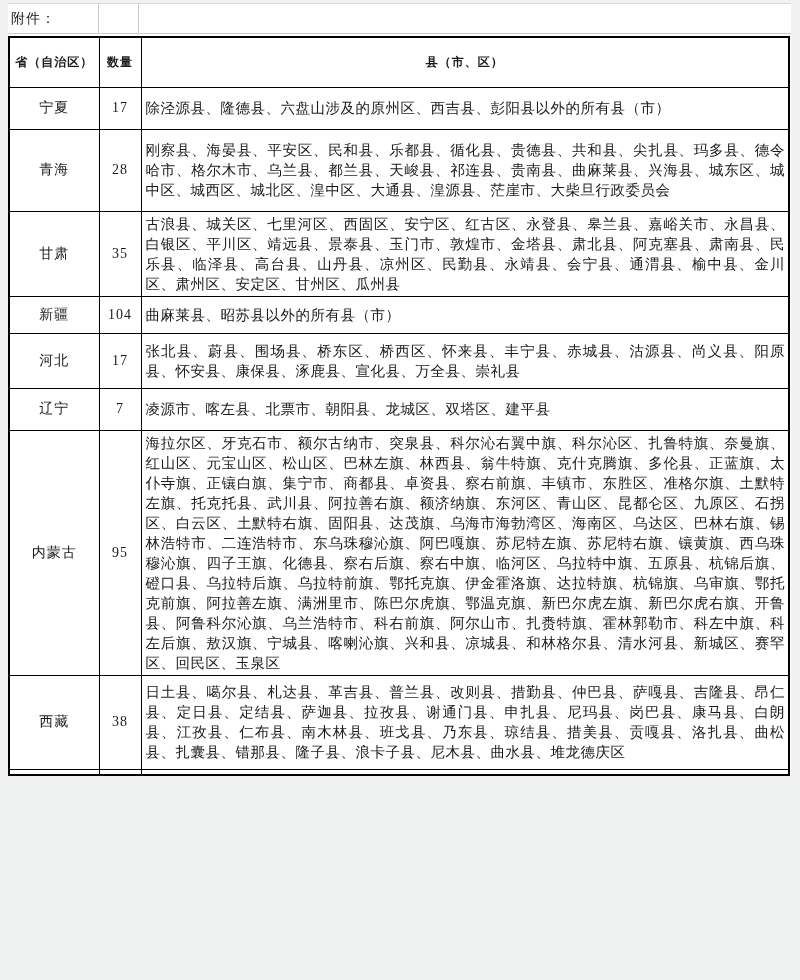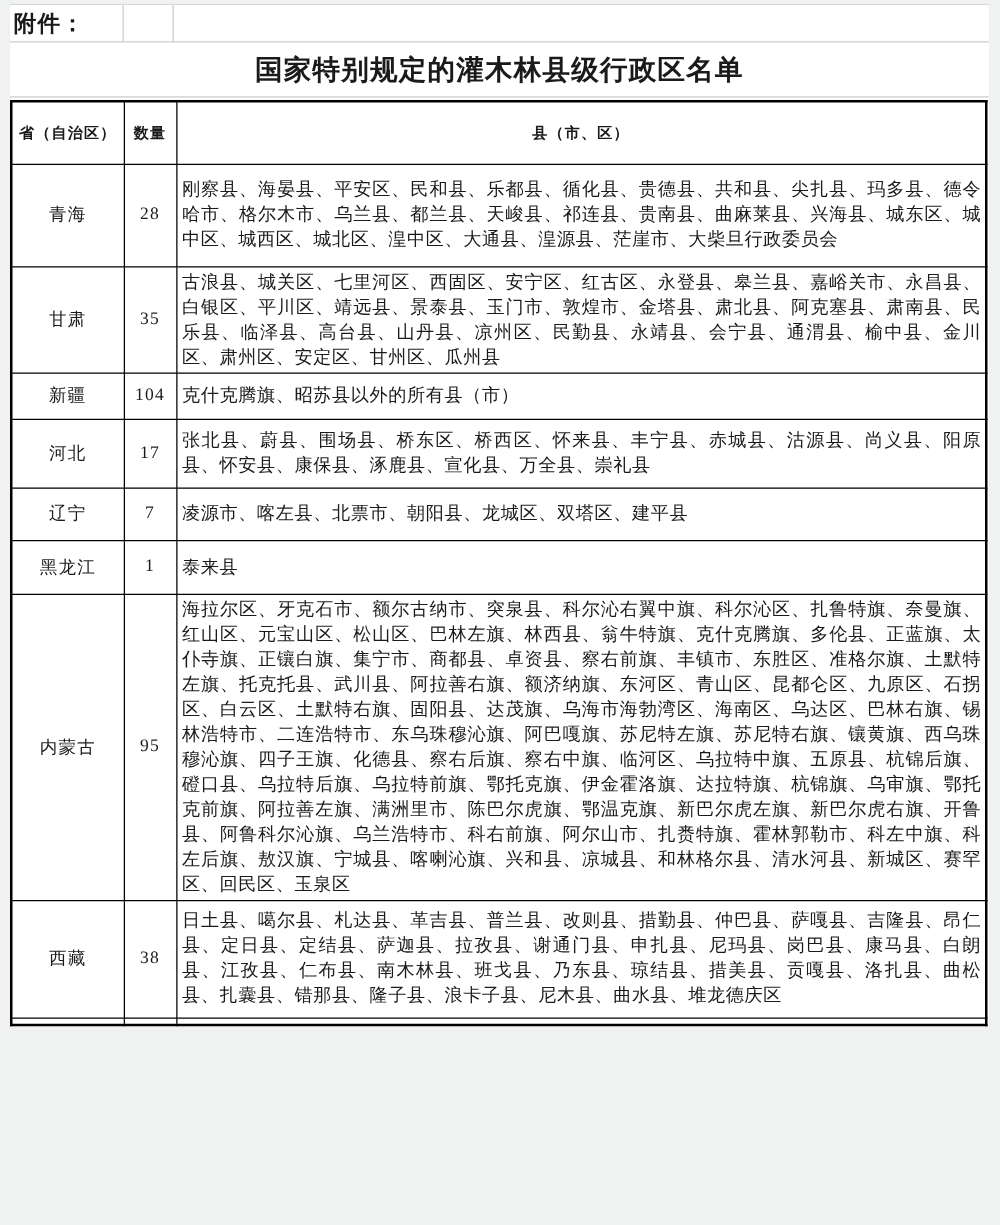--- a/index.html
+++ b/index.html
@@ -19,22 +19,22 @@
   }
   
   .top-strip {
     position: relative;
     height: 29px;
     border-bottom: 1px solid #c9cdd0;
     display: flex;
     align-items: center;
   }
   .attachment-label {
-    font-size: 18px;
-    font-weight: bold;
+    font-size: 14px;
+    font-weight: normal;
     padding-left: 3px;
     letter-spacing: 1px;
     text-align: center;
   }
   .vline { position: absolute; top: 0; bottom: 0; width: 1px; background: #c9cdd0; }
   .vline.v1 { left: 90px; }
   .vline.v2 { left: 130px; }
   
   .title-row {
     height: 43px;
@@ -99,67 +99,64 @@
 <body>
 
 <div class="sheet">
 
   <div class="top-strip">
     <span class="attachment-label">附件：</span>
     <span class="vline v1"></span>
     <span class="vline v2"></span>
   </div>
 
-  <div class="title-row">
-    <span class="doc-title">国家特别规定的灌木林县级行政区名单</span>
-  </div>
 
   <table class="main">
     <colgroup>
       <col class="c-prov">
         <col class="c-count">
         <col class="c-list">
     </colgroup>
     <thead>
       <tr class="hdr">
         <th>省（自治区）</th>
         <th>数量</th>
         <th>县（市、区）</th>
       </tr>
     </thead>
     <tbody>
+      <tr class="r2">
+        <td class="prov">宁夏</td>
+        <td class="cnt">17</td>
+        <td class="list">除泾源县、隆德县、六盘山涉及的原州区、西吉县、彭阳县以外的所有县（市）</td>
+      </tr>
       <tr class="r3">
         <td class="prov">青海</td>
         <td class="cnt">28</td>
         <td class="list">刚察县、海晏县、平安区、民和县、乐都县、循化县、贵德县、共和县、尖扎县、玛多县、德令哈市、格尔木市、乌兰县、都兰县、天峻县、祁连县、贵南县、曲麻莱县、兴海县、城东区、城中区、城西区、城北区、湟中区、大通县、湟源县、茫崖市、大柴旦行政委员会</td>
       </tr>
       <tr class="r4">
         <td class="prov">甘肃</td>
         <td class="cnt">35</td>
         <td class="list">古浪县、城关区、七里河区、西固区、安宁区、红古区、永登县、皋兰县、嘉峪关市、永昌县、白银区、平川区、靖远县、景泰县、玉门市、敦煌市、金塔县、肃北县、阿克塞县、肃南县、民乐县、临泽县、高台县、山丹县、凉州区、民勤县、永靖县、会宁县、通渭县、榆中县、金川区、肃州区、安定区、甘州区、瓜州县</td>
       </tr>
       <tr class="r5">
         <td class="prov">新疆</td>
         <td class="cnt">104</td>
-        <td class="list">克什克腾旗、昭苏县以外的所有县（市）</td>
+        <td class="list">曲麻莱县、昭苏县以外的所有县（市）</td>
       </tr>
       <tr class="r6">
         <td class="prov">河北</td>
         <td class="cnt">17</td>
         <td class="list">张北县、蔚县、围场县、桥东区、桥西区、怀来县、丰宁县、赤城县、沽源县、尚义县、阳原县、怀安县、康保县、涿鹿县、宣化县、万全县、崇礼县</td>
       </tr>
       <tr class="r8">
         <td class="prov">辽宁</td>
         <td class="cnt">7</td>
         <td class="list">凌源市、喀左县、北票市、朝阳县、龙城区、双塔区、建平县</td>
-      </tr>
-      <tr class="r9">
-        <td class="prov">黑龙江</td>
-        <td class="cnt">1</td>
-        <td class="list">泰来县</td>
       </tr>
       <tr class="r10">
         <td class="prov">内蒙古</td>
         <td class="cnt">95</td>
         <td class="list">海拉尔区、牙克石市、额尔古纳市、突泉县、科尔沁右翼中旗、科尔沁区、扎鲁特旗、奈曼旗、红山区、元宝山区、松山区、巴林左旗、林西县、翁牛特旗、克什克腾旗、多伦县、正蓝旗、太仆寺旗、正镶白旗、集宁市、商都县、卓资县、察右前旗、丰镇市、东胜区、准格尔旗、土默特左旗、托克托县、武川县、阿拉善右旗、额济纳旗、东河区、青山区、昆都仑区、九原区、石拐区、白云区、土默特右旗、固阳县、达茂旗、乌海市海勃湾区、海南区、乌达区、巴林右旗、锡林浩特市、二连浩特市、东乌珠穆沁旗、阿巴嘎旗、苏尼特左旗、苏尼特右旗、镶黄旗、西乌珠穆沁旗、四子王旗、化德县、察右后旗、察右中旗、临河区、乌拉特中旗、五原县、杭锦后旗、磴口县、乌拉特后旗、乌拉特前旗、鄂托克旗、伊金霍洛旗、达拉特旗、杭锦旗、乌审旗、鄂托克前旗、阿拉善左旗、满洲里市、陈巴尔虎旗、鄂温克旗、新巴尔虎左旗、新巴尔虎右旗、开鲁县、阿鲁科尔沁旗、乌兰浩特市、科右前旗、阿尔山市、扎赉特旗、霍林郭勒市、科左中旗、科左后旗、敖汉旗、宁城县、喀喇沁旗、兴和县、凉城县、和林格尔县、清水河县、新城区、赛罕区、回民区、玉泉区</td>
       </tr>
       <tr class="r11">
         <td class="prov">西藏</td>
         <td class="cnt">38</td>
         <td class="list">日土县、噶尔县、札达县、革吉县、普兰县、改则县、措勤县、仲巴县、萨嘎县、吉隆县、昂仁县、定日县、定结县、萨迦县、拉孜县、谢通门县、申扎县、尼玛县、岗巴县、康马县、白朗县、江孜县、仁布县、南木林县、班戈县、乃东县、琼结县、措美县、贡嘎县、洛扎县、曲松县、扎囊县、错那县、隆子县、浪卡子县、尼木县、曲水县、堆龙德庆区</td>

